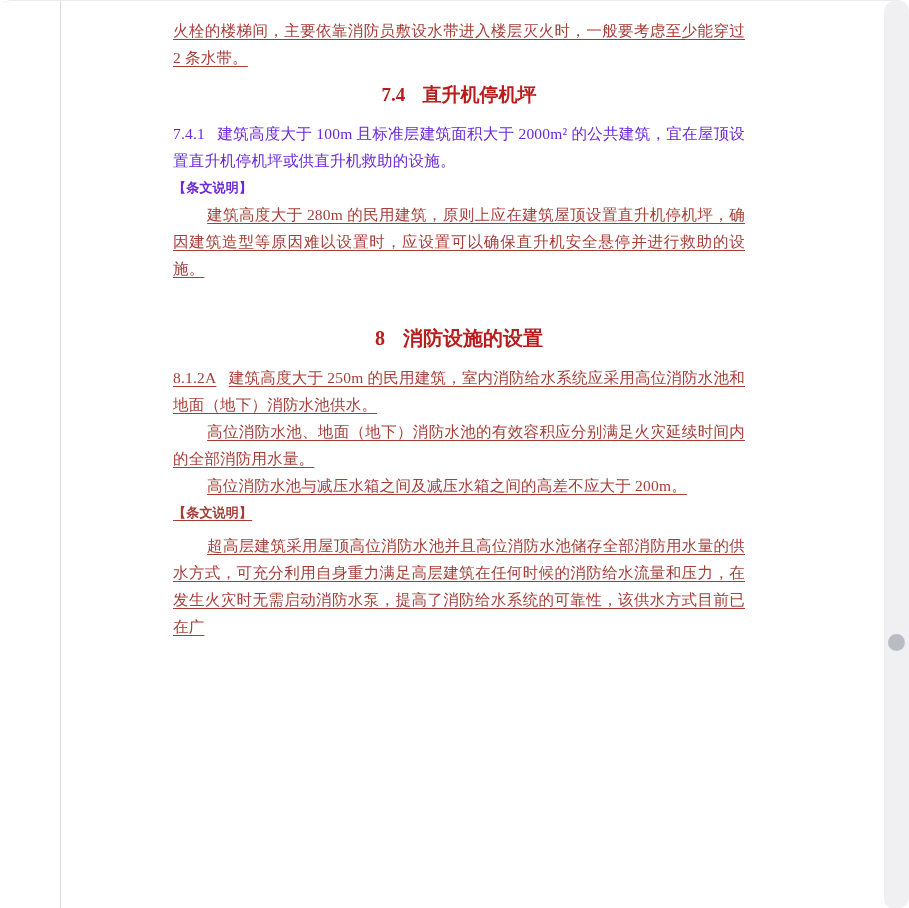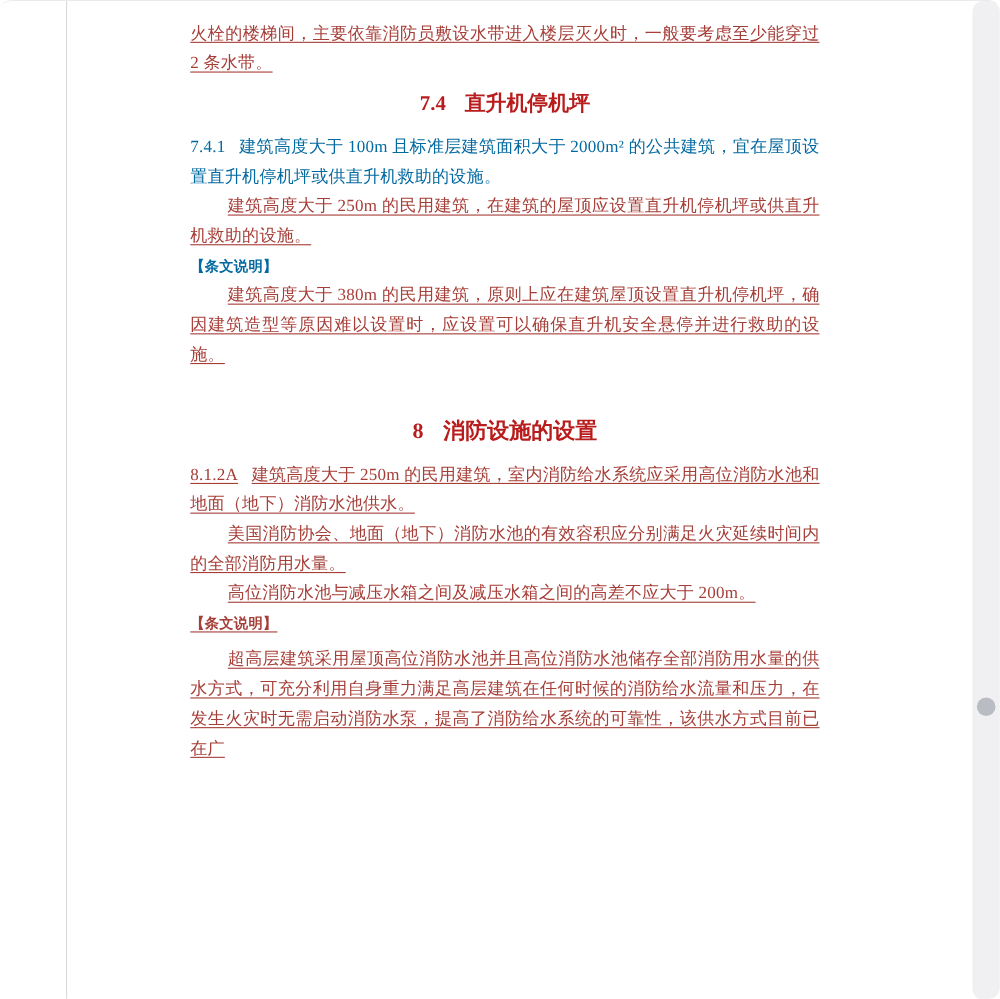--- a/index.html
+++ b/index.html
@@ -45,21 +45,21 @@
     width: 823px; height: 908px;
     background: #ffffff;
     padding: 16px 139px 0 112px;
     overflow: hidden;
   }
 
   .t {
     font-size: 15.5px;
     line-height: 27px;
     text-align: justify;
-    color: #0369a1;
+    color: #6d28d9;
     letter-spacing: 0.2px;
   }
   .t.indent { text-indent: 2.2em; }
   .red { color: #a63e38; }
   .u {
     text-decoration: underline;
     text-decoration-thickness: 1px;
     text-underline-offset: 3px;
   }
   .label {
@@ -91,35 +91,34 @@
   <div class="page">
 
     <p class="t red u">火栓的楼梯间，主要依靠消防员敷设水带进入楼层灭火时，一般要考虑至少能穿过 2 条水带。</p>
 
     <div class="h h-74">
       <span class="hnum">7.4</span><span>直升机停机坪</span>
     </div>
 
     <p class="t mt12"><span class="pnum">7.4.1</span><span>建筑高度大于 100m 且标准层建筑面积大于 2000m² 的公共建筑，宜在屋顶设置直升机停机坪或供直升机救助的设施。</span></p>
 
-    <p class="t red u indent">建筑高度大于 250m 的民用建筑，在建筑的屋顶应设置直升机停机坪或供直升机救助的设施。</p>
 
     <p class="t label">【条文说明】</p>
 
 
-    <p class="t red u indent">建筑高度大于 380m 的民用建筑，原则上应在建筑屋顶设置直升机停机坪，确因建筑造型等原因难以设置时，应设置可以确保直升机安全悬停并进行救助的设施。</p>
+    <p class="t red u indent">建筑高度大于 280m 的民用建筑，原则上应在建筑屋顶设置直升机停机坪，确因建筑造型等原因难以设置时，应设置可以确保直升机安全悬停并进行救助的设施。</p>
 
     <div class="h h-8">
       <span class="hnum">8</span><span>消防设施的设置</span>
     </div>
 
 
     <p class="t red u mt12"><span class="pnum">8.1.2A</span><span>建筑高度大于 250m 的民用建筑，室内消防给水系统应采用高位消防水池和地面（地下）消防水池供水。</span></p>
 
-    <p class="t red u indent">美国消防协会、地面（地下）消防水池的有效容积应分别满足火灾延续时间内的全部消防用水量。</p>
+    <p class="t red u indent">高位消防水池、地面（地下）消防水池的有效容积应分别满足火灾延续时间内的全部消防用水量。</p>
 
     <p class="t red u indent">高位消防水池与减压水箱之间及减压水箱之间的高差不应大于 200m。</p>
 
     <p class="t red u label">【条文说明】</p>
 
 
     <p class="t red u indent mt6">超高层建筑采用屋顶高位消防水池并且高位消防水池储存全部消防用水量的供水方式，可充分利用自身重力满足高层建筑在任何时候的消防给水流量和压力，在发生火灾时无需启动消防水泵，提高了消防给水系统的可靠性，该供水方式目前已在广</p>
 
   </div>
 

